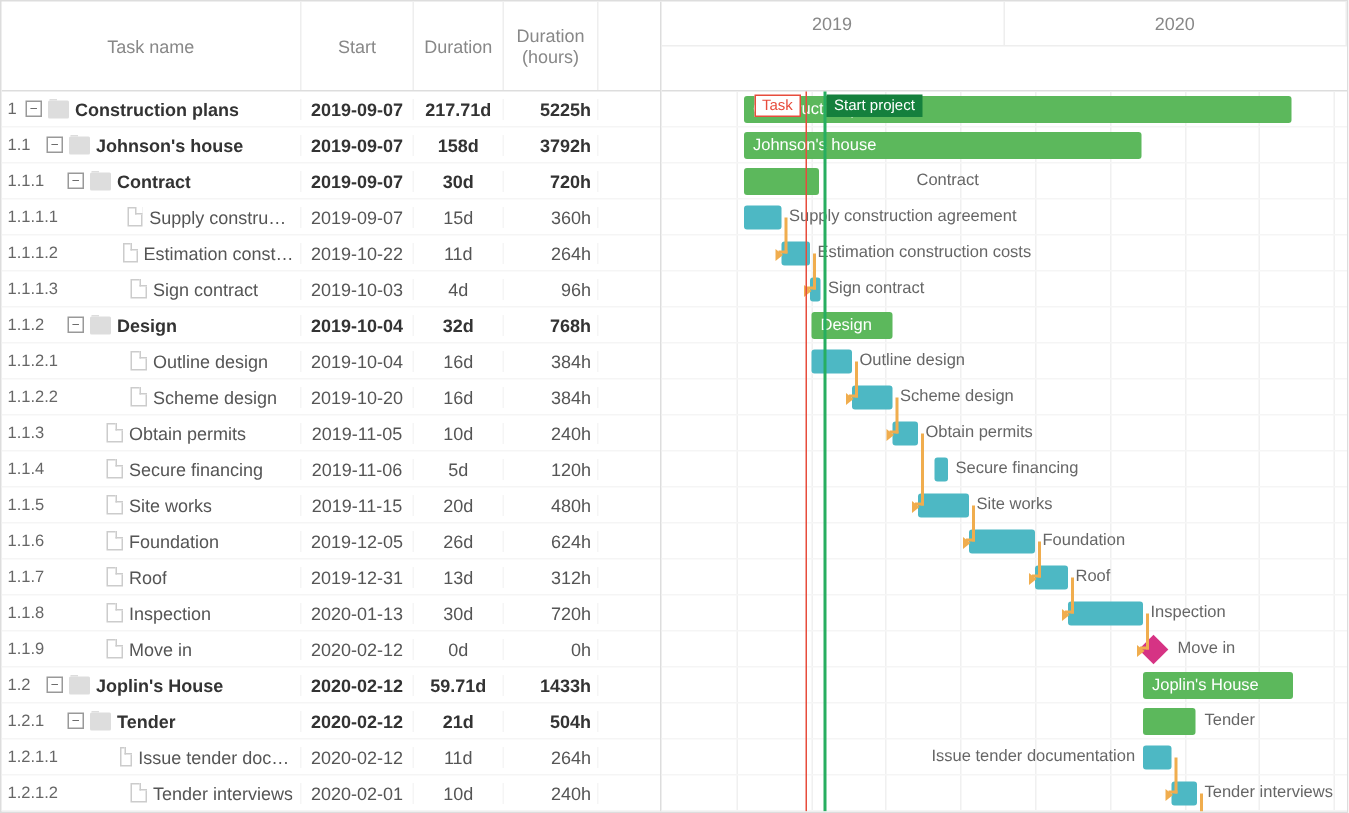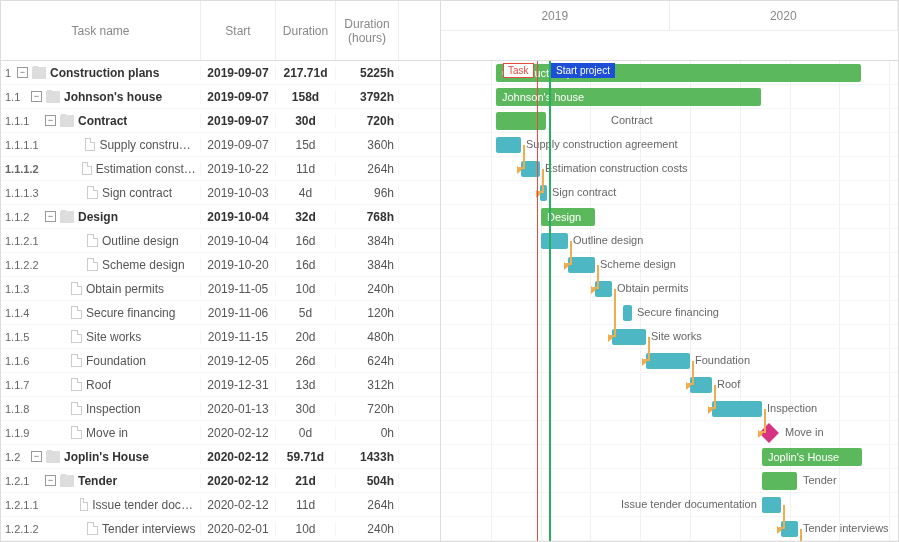--- a/index.html
+++ b/index.html
@@ -32,21 +32,21 @@
 .year-cell{flex:1;display:flex;align-items:center;justify-content:center;color:#888;border-right:1px solid #eee}
 .month-row{display:flex;height:30px}
 .month-cell{width:49.8px;display:flex;align-items:center;justify-content:center;color:#888;font-size:11px;border-right:1px solid #eee}
 .gantt-body{position:relative}
 .gantt-row{height:24px;position:relative;border-bottom:1px solid #f5f5f5}
 .grid-lines{position:absolute;top:0;bottom:0;left:0;right:0;pointer-events:none}
 .grid-line{position:absolute;top:0;bottom:0;width:1px;background:#f0f0f0}
 .today-line{position:absolute;top:0;bottom:0;width:1px;background:#e74c3c;z-index:5}
 .today-label{position:absolute;top:2px;background:#fff;border:1px solid #e74c3c;color:#e74c3c;padding:1px 4px;font-size:10px;z-index:6}
 .start-line{position:absolute;top:0;bottom:0;width:2px;background:#27ae60;z-index:5}
-.start-label{position:absolute;top:2px;background:#1d4ed8;color:#fff;padding:2px 5px;font-size:10px;z-index:6}
+.start-label{position:absolute;top:2px;background:#15803d;color:#fff;padding:2px 5px;font-size:10px;z-index:6}
 .bar-green{position:absolute;height:18px;top:3px;background:#5cb85c;border-radius:2px;color:#fff;font-size:11px;display:flex;align-items:center;padding:0 6px;overflow:hidden;white-space:nowrap}
 .bar-teal{position:absolute;height:16px;top:4px;background:#4db8c4;border-radius:2px}
 .bar-label{position:absolute;font-size:11px;color:#666;white-space:nowrap;top:5px}
 .diamond{position:absolute;width:14px;height:14px;background:#d63384;transform:rotate(45deg);top:5px}
 .arrow{position:absolute;width:0;height:0;border-left:5px solid #f0ad4e;border-top:4px solid transparent;border-bottom:4px solid transparent}
 </style>
 </head>
 <body>
 
 <div class="container">
@@ -99,21 +99,21 @@
               <span style="width: 24px; display: inline-block;"></span>
               <span class="icon-doc"></span>
               <span style="overflow: hidden; text-overflow: ellipsis;">Supply construction</span>
             </div>
             <div class="cell cell-start">2019-09-07</div>
             <div class="cell cell-dur">15d</div>
             <div class="cell cell-hours">360h</div>
           </div>
           <div class="body-row">
             <div class="cell cell-name">
-              <span class="wbs" style="min-width: 50px; font-weight: bold;">1.1.1.2</span>
+              <span class="wbs" style="min-width: 50px;">1.1.1.2</span>
               <span style="width: 24px; display: inline-block;"></span>
               <span class="icon-doc"></span>
               <span style="overflow: hidden; text-overflow: ellipsis;">Estimation construction</span>
             </div>
             <div class="cell cell-start">2019-10-22</div>
             <div class="cell cell-dur">11d</div>
             <div class="cell cell-hours">264h</div>
           </div>
           <div class="body-row">
             <div class="cell cell-name">

